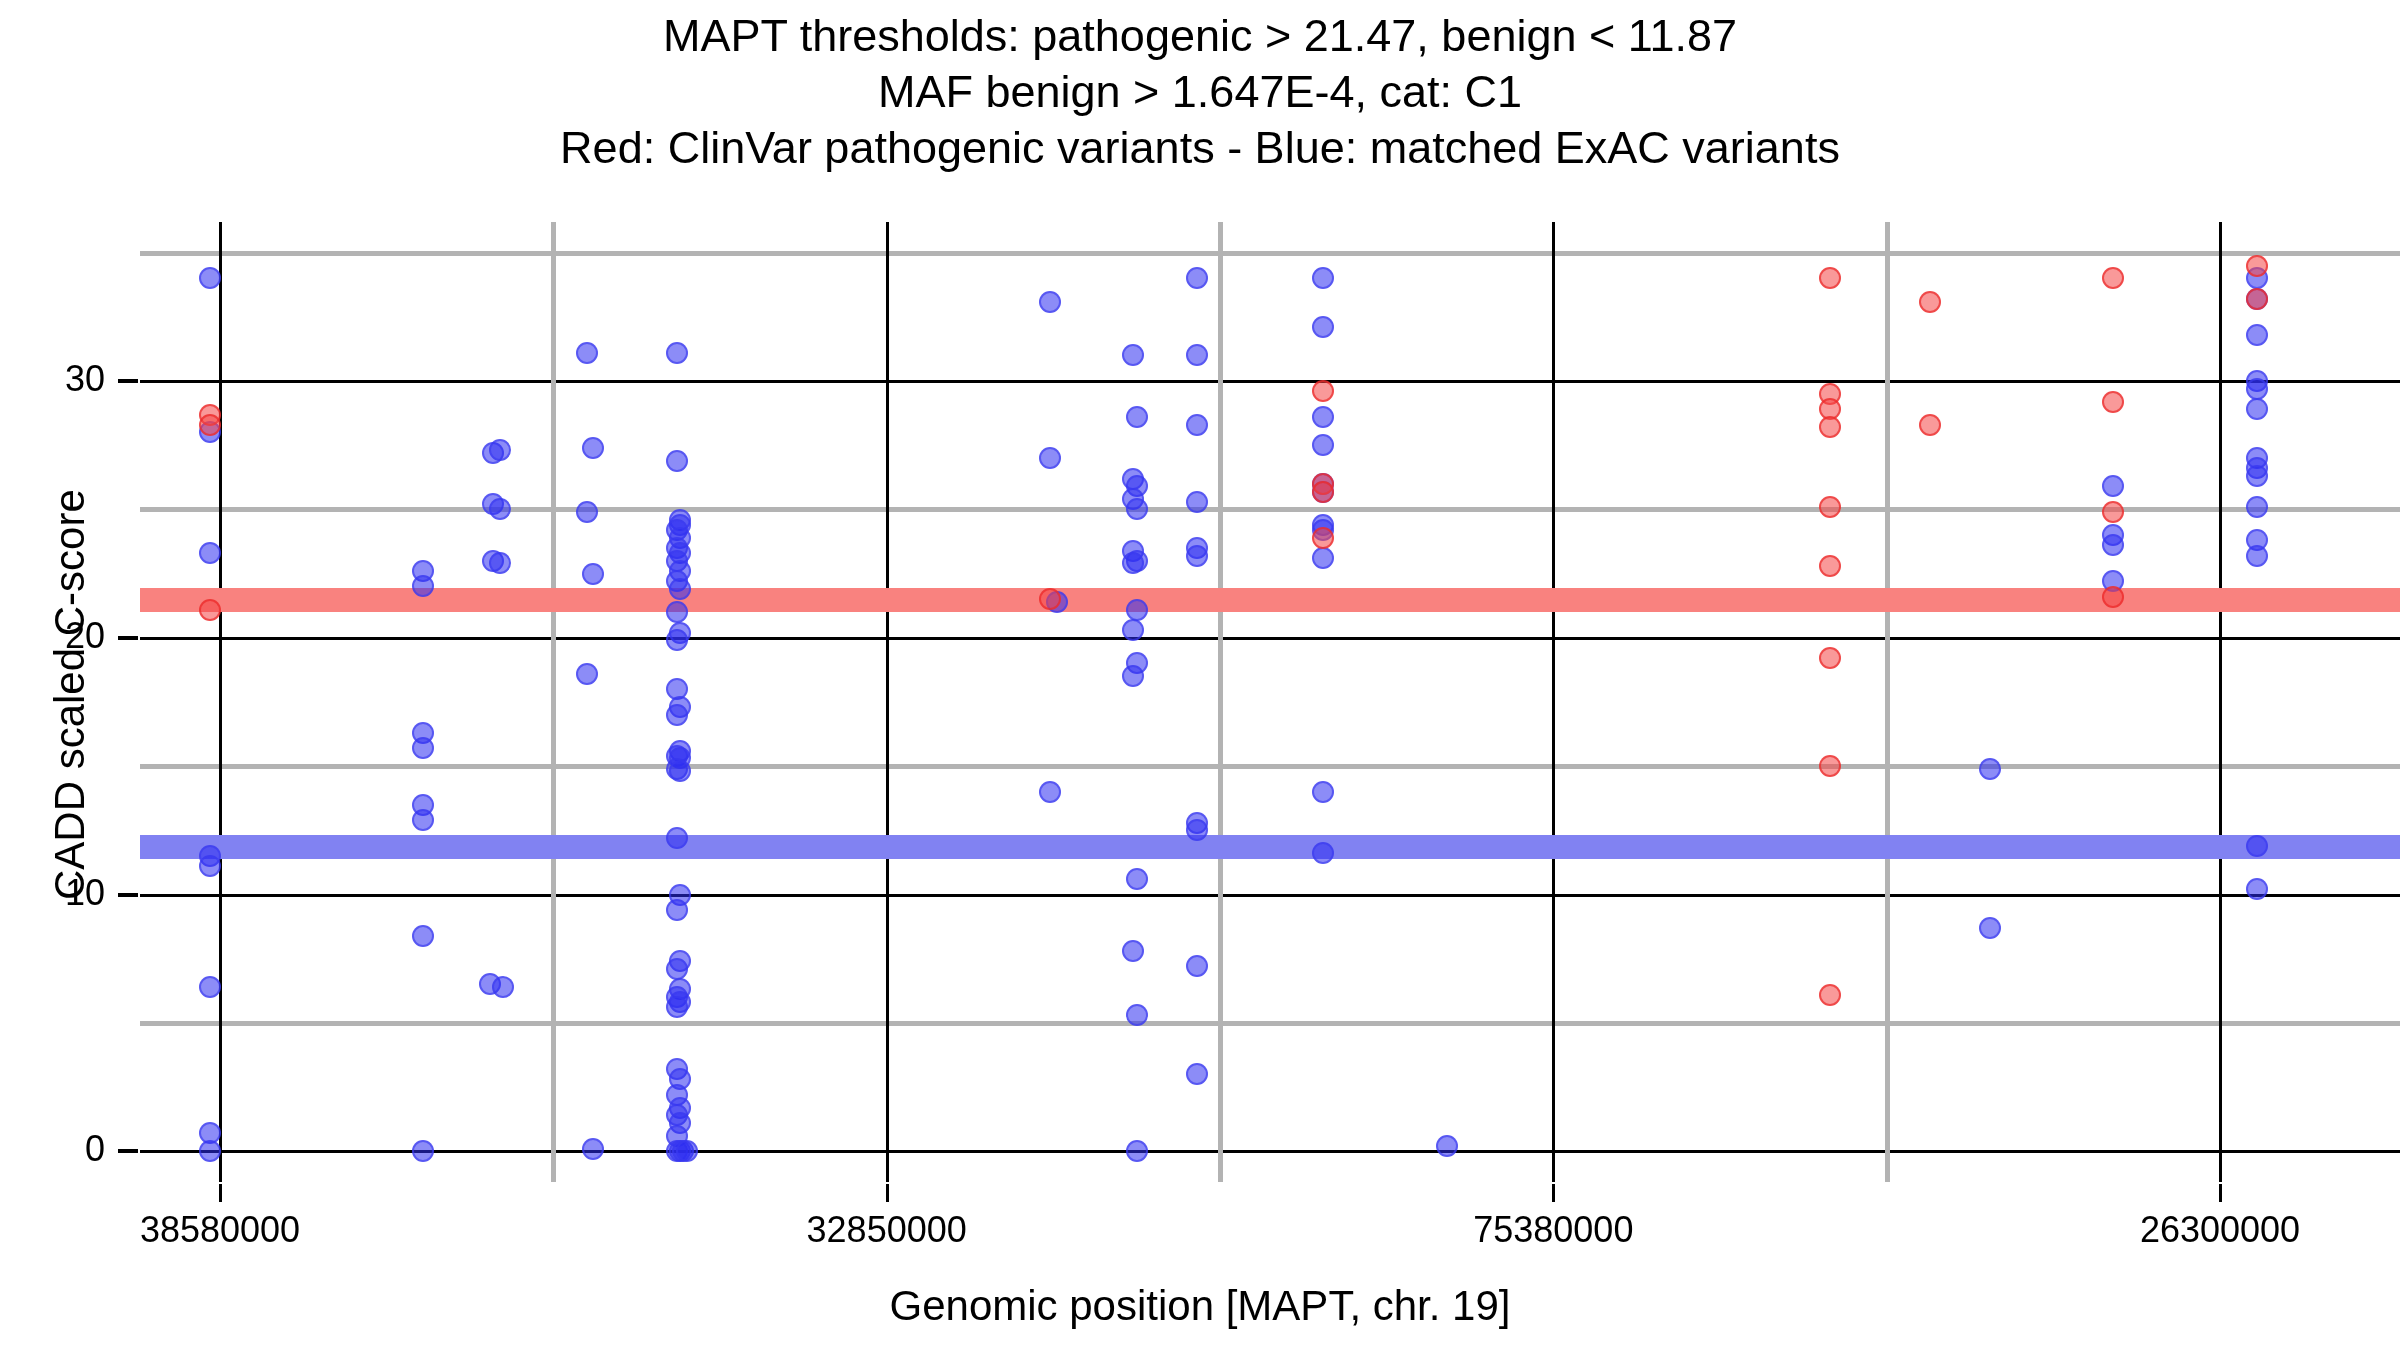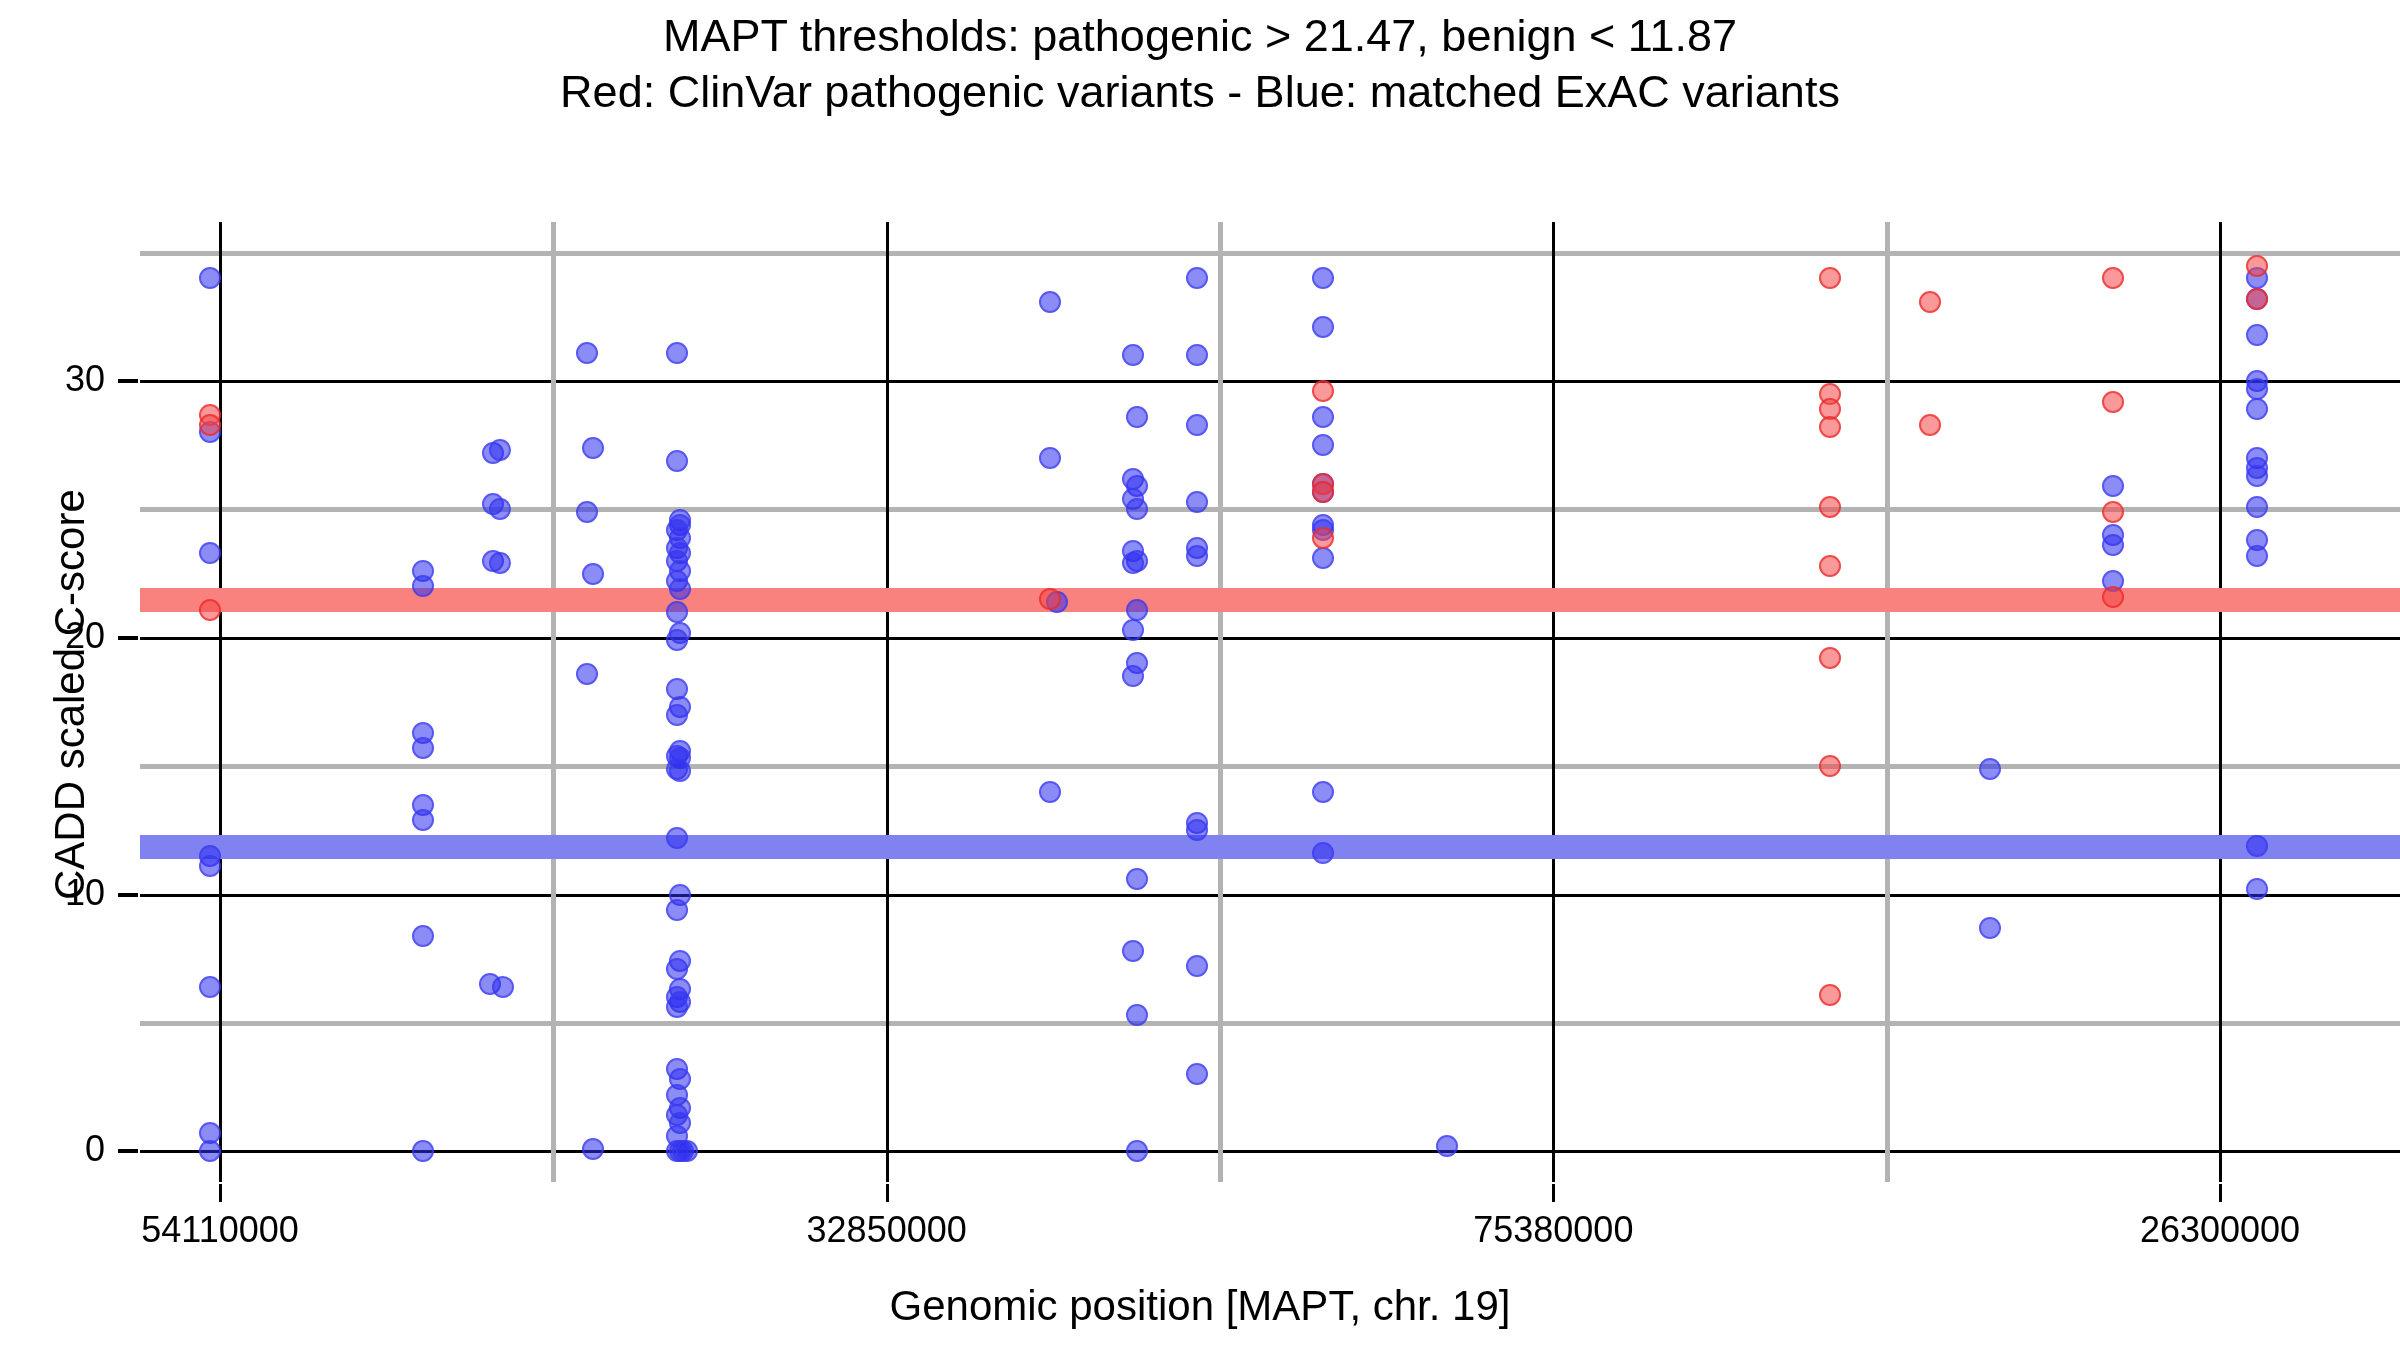--- a/index.html
+++ b/index.html
@@ -67,20 +67,21 @@
     left:46px;top:900px;
   }
 </style>
 </head>
 <body>
 
 <div id="figure">
 
   <div id="title-block">
     <div>MAPT thresholds: pathogenic &gt; 21.47, benign &lt; 11.87</div>
+    <div>MAF benign &gt; 1.647E-4, cat: C1</div>
     <div>Red: ClinVar pathogenic variants - Blue: matched ExAC variants</div>
   </div>
 
   <div id="plot-area">
       <div class="gridline-h" style="top: 798.856px;"></div>
       <div class="gridline-h" style="top: 542.171px;"></div>
       <div class="gridline-h" style="top: 285.487px;"></div>
       <div class="gridline-h" style="top: 28.8021px;"></div>
       <div class="gridline-h major" style="top: 928.198px;"></div>
       <div class="gridline-h major" style="top: 671.513px;"></div>
@@ -253,21 +254,21 @@
       <div class="pt red" style="left: 1973.33px; top: 56.4706px;"></div>
       <div class="pt red" style="left: 1973.33px; top: 179.679px;"></div>
       <div class="pt red" style="left: 1973.33px; top: 290.053px;"></div>
       <div class="pt red" style="left: 1973.33px; top: 374.759px;"></div>
       <div class="pt red" style="left: 2116.67px; top: 43.6364px;"></div>
       <div class="pt red" style="left: 2116.67px; top: 77.0053px;"></div>
     </div>
 
   <div id="axis-decor">
       <div class="tick-x" style="left: 219px; top: 1184px;"></div>
-      <div class="ticklabel-x" style="left: 70px; top: 1210px; width: 300px;">54110000</div>
+      <div class="ticklabel-x" style="left: 70px; top: 1210px; width: 300px;">38580000</div>
       <div class="tick-x" style="left: 885.667px; top: 1184px;"></div>
       <div class="ticklabel-x" style="left: 736.667px; top: 1210px; width: 300px;">32850000</div>
       <div class="tick-x" style="left: 1552.33px; top: 1184px;"></div>
       <div class="ticklabel-x" style="left: 1403.33px; top: 1210px; width: 300px;">75380000</div>
       <div class="tick-x" style="left: 2219px; top: 1184px;"></div>
       <div class="ticklabel-x" style="left: 2070px; top: 1210px; width: 300px;">26300000</div>
       <div class="tick-y" style="left: 118px; top: 1149.2px;"></div>
       <div class="ticklabel-y" style="left: -120px; top: 1129.2px; width: 225px;">0</div>
       <div class="tick-y" style="left: 118px; top: 892.513px;"></div>
       <div class="ticklabel-y" style="left: -120px; top: 872.513px; width: 225px;">10</div>

